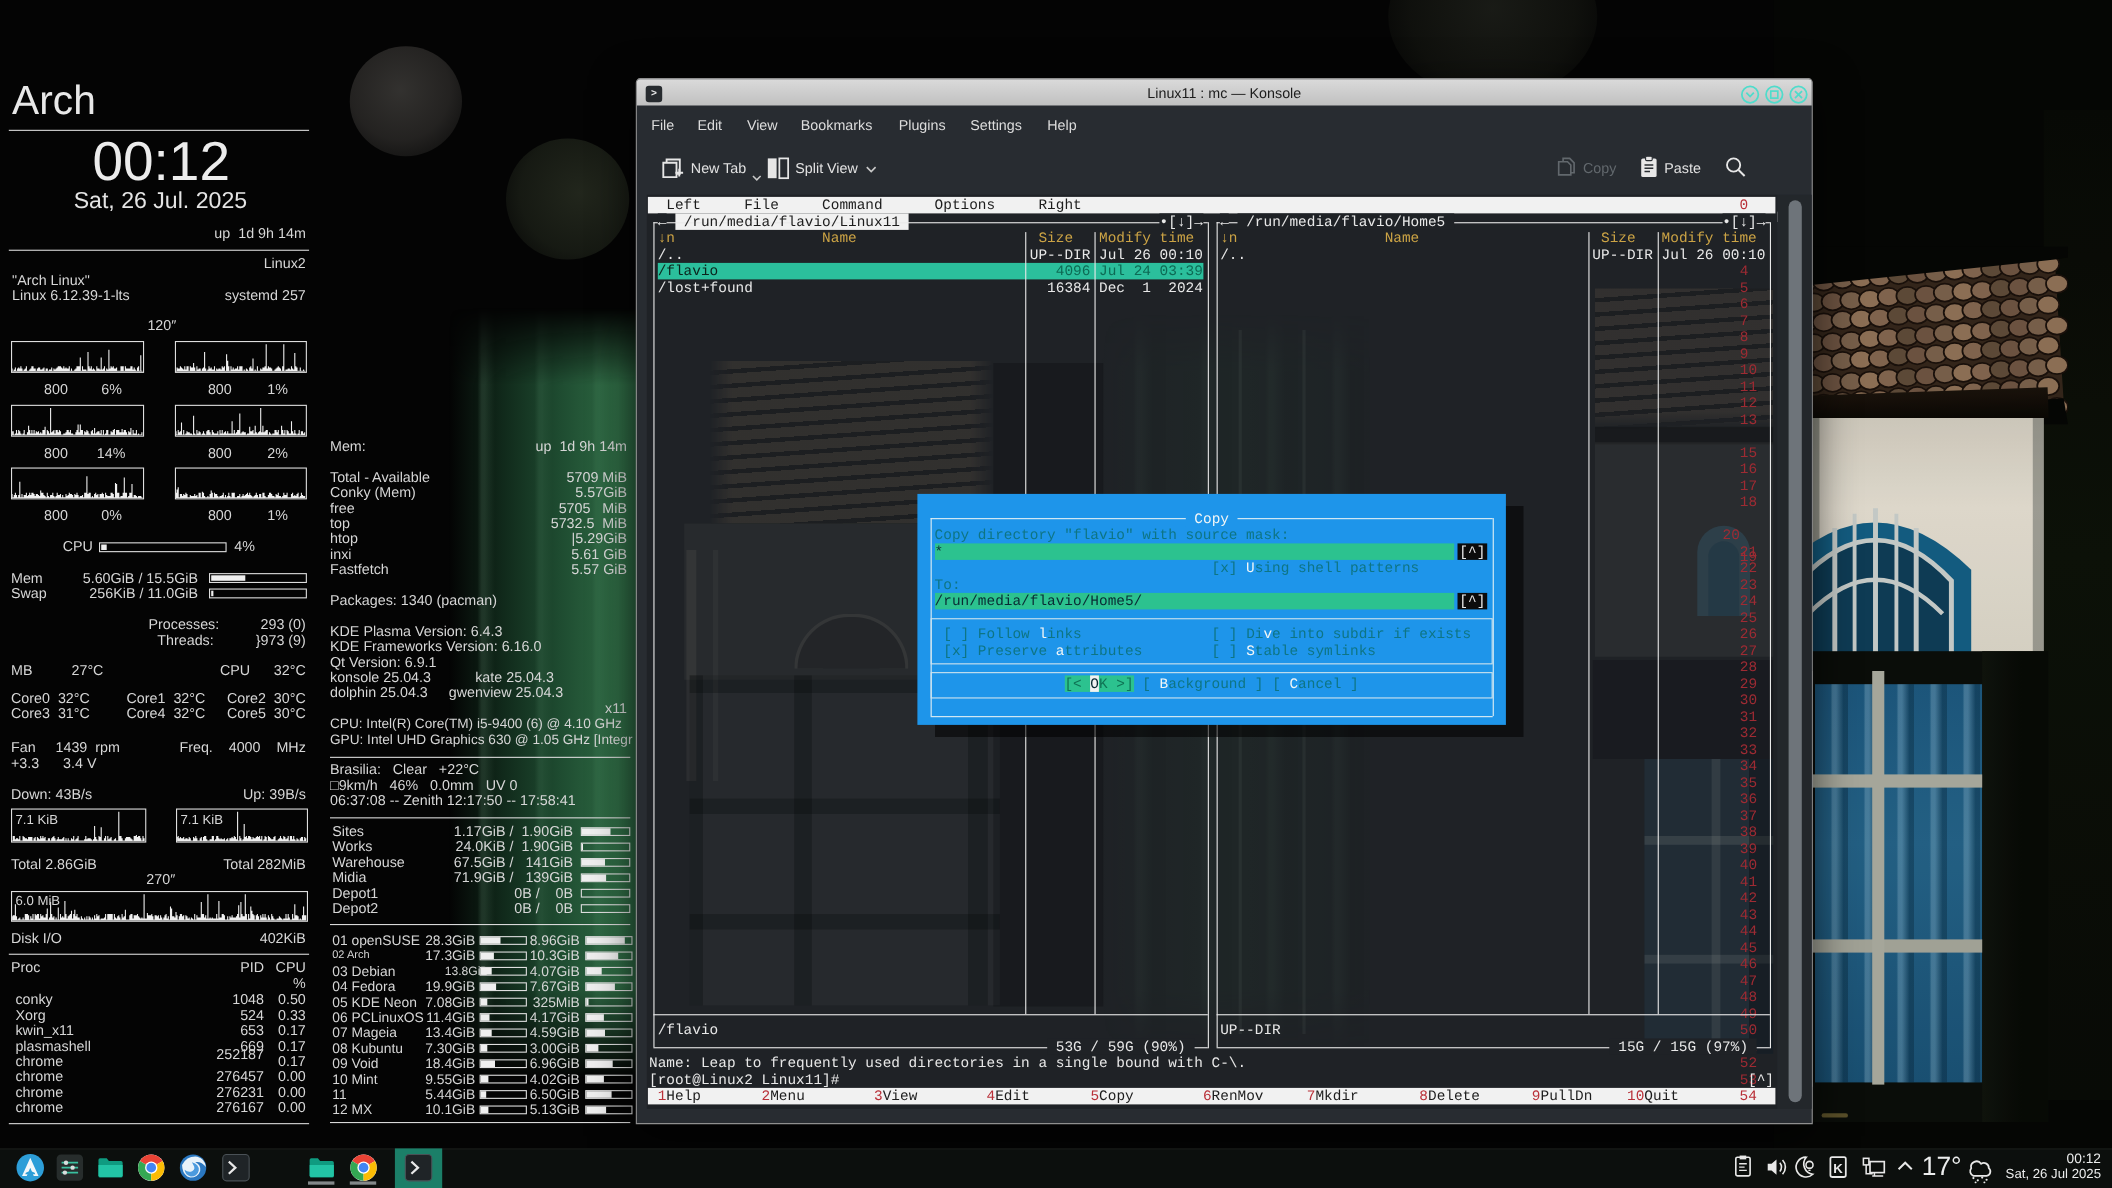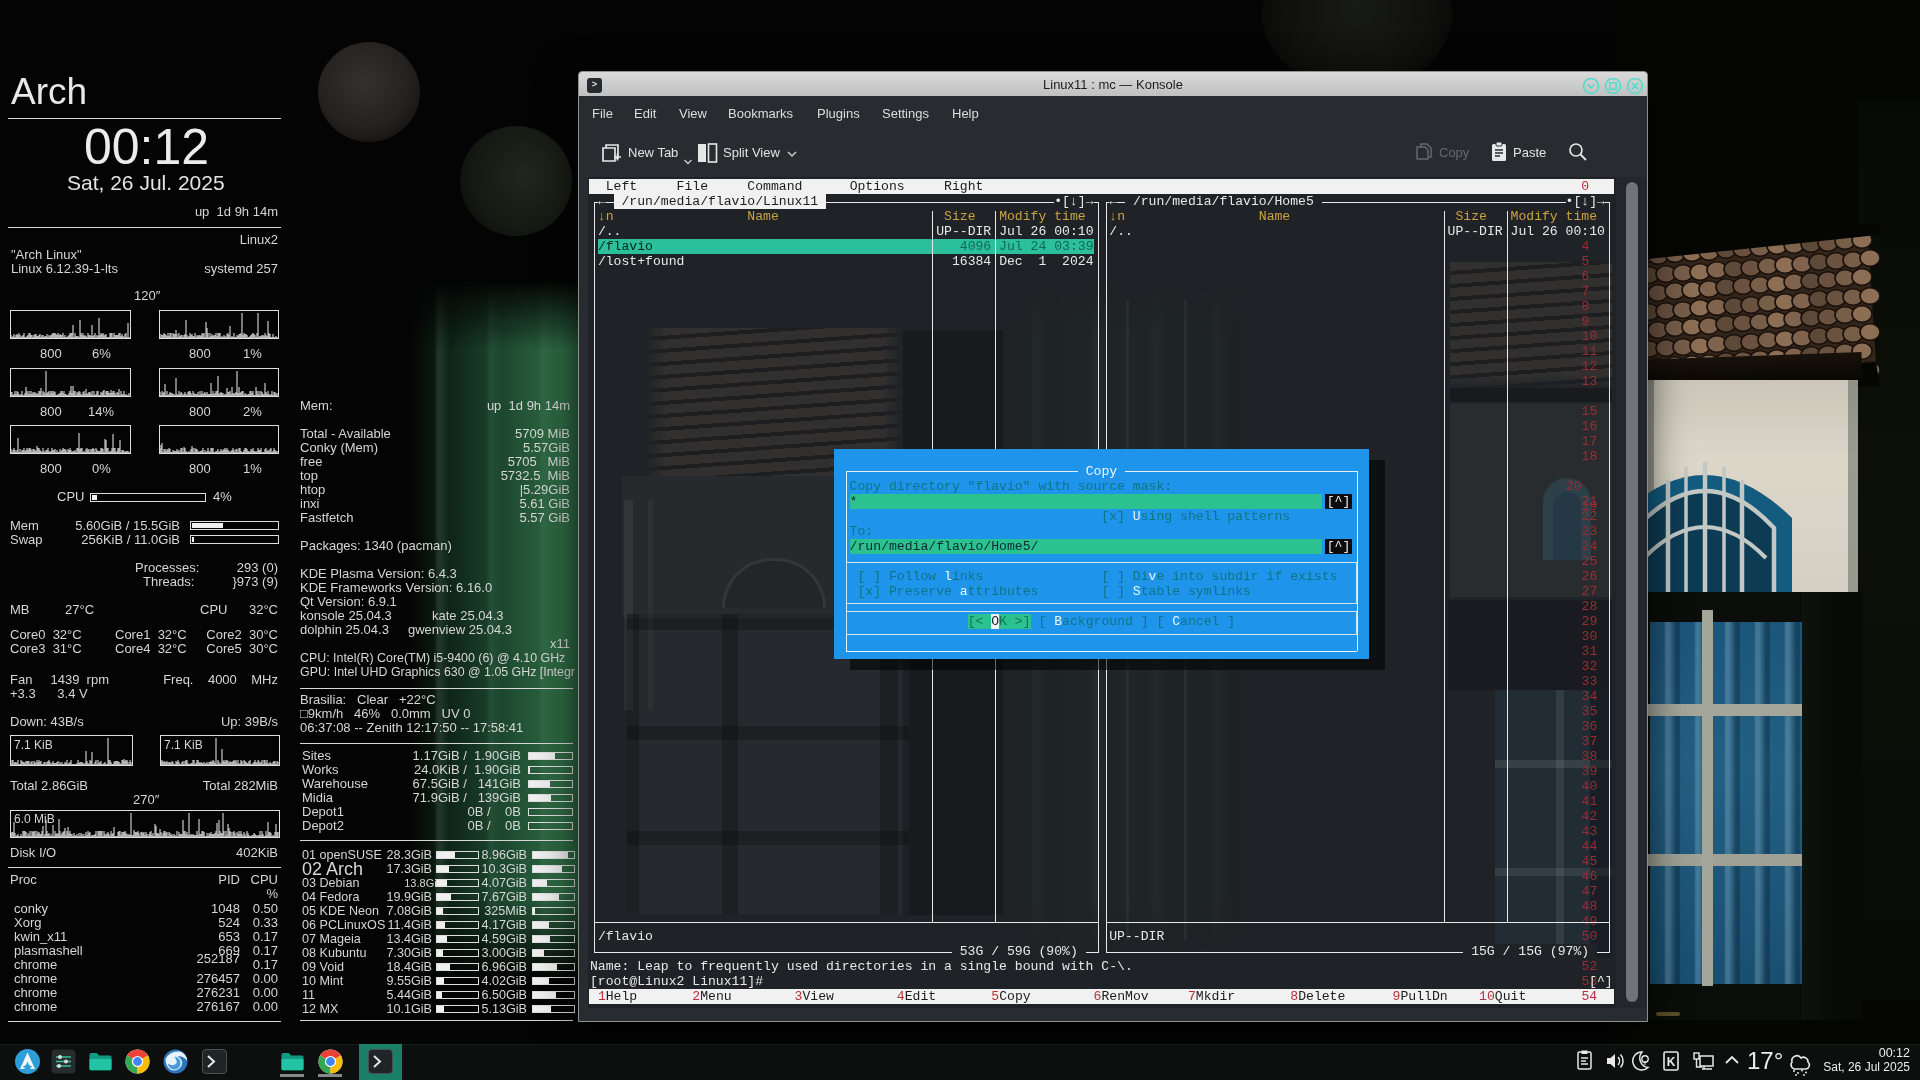--- a/index.html
+++ b/index.html
@@ -365,21 +365,21 @@
 <div class="c1b" style="left:340px;top:819px;width:181px;">0B /    0B</div>
 <div class="bar" style="left:528px;top:822px;width:45px;height:8px;"></div>
 <div class="line" style="left:300px;top:840px;width:273px;"></div>
 <div class="c1" style="left:302px;top:848px;font-size:12.6px">01 openSUSE</div>
 <div class="c1b" style="left:362px;top:848px;width:70px;font-size:12.6px">28.3GiB</div>
 <div class="bar" style="left:436px;top:851px;width:43px;height:8px;"></div>
 <div class="barf" style="left:437px;top:852px;width:18px;height:6px;"></div>
 <div class="c1b" style="left:480px;top:848px;width:47px;font-size:12.6px">8.96GiB</div>
 <div class="bar" style="left:532px;top:851px;width:43px;height:8px;"></div>
 <div class="barf" style="left:533px;top:852px;width:35px;height:6px;"></div>
-<div class="c1" style="left:302px;top:862px;font-size:18px">02 Arch</div>
+<div class="c1" style="left:302px;top:862px;font-size:10px">02 Arch</div>
 <div class="c1b" style="left:362px;top:862px;width:70px;font-size:12.6px">17.3GiB</div>
 <div class="bar" style="left:436px;top:865px;width:43px;height:8px;"></div>
 <div class="barf" style="left:437px;top:866px;width:12px;height:6px;"></div>
 <div class="c1b" style="left:480px;top:862px;width:47px;font-size:12.6px">10.3GiB</div>
 <div class="bar" style="left:532px;top:865px;width:43px;height:8px;"></div>
 <div class="barf" style="left:533px;top:866px;width:29px;height:6px;"></div>
 <div class="c1" style="left:302px;top:876px;font-size:12.6px">03 Debian</div>
 <div class="c1b" style="left:374px;top:876px;width:70px;font-size:11px">13.8GiB</div>
 <div class="bar" style="left:436px;top:879px;width:43px;height:8px;"></div>
 <div class="barf" style="left:437px;top:880px;width:10px;height:6px;"></div>

